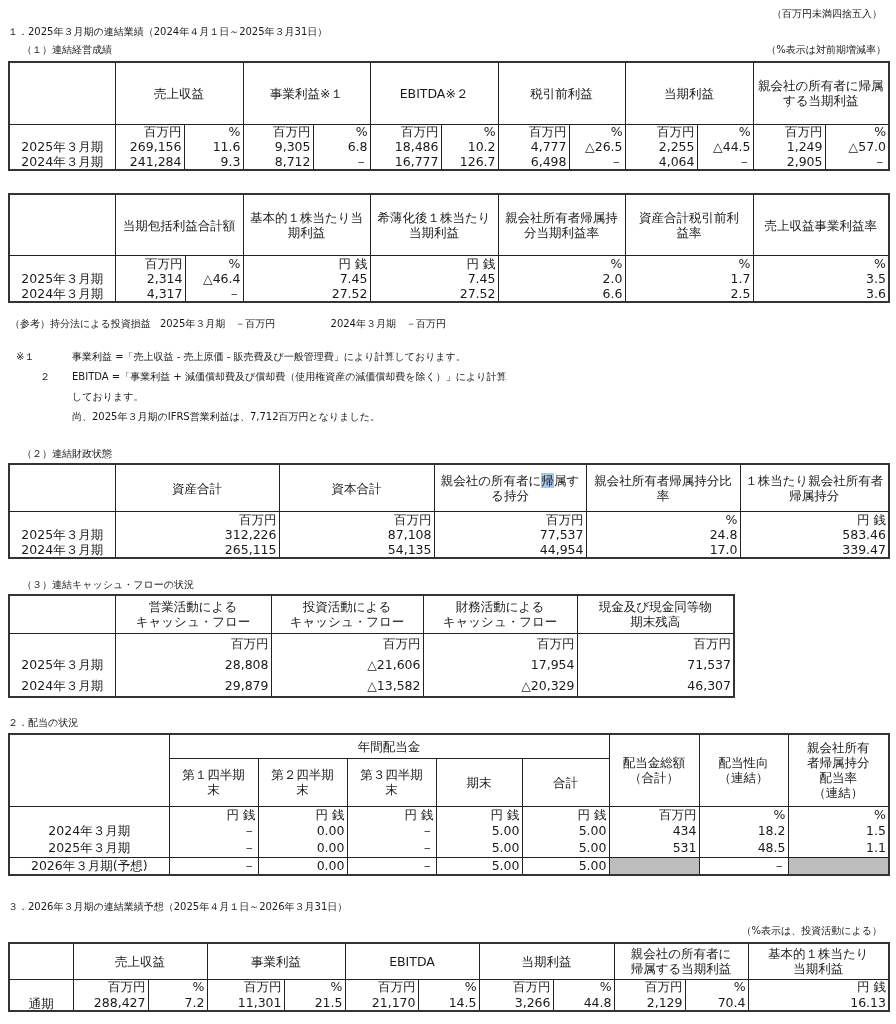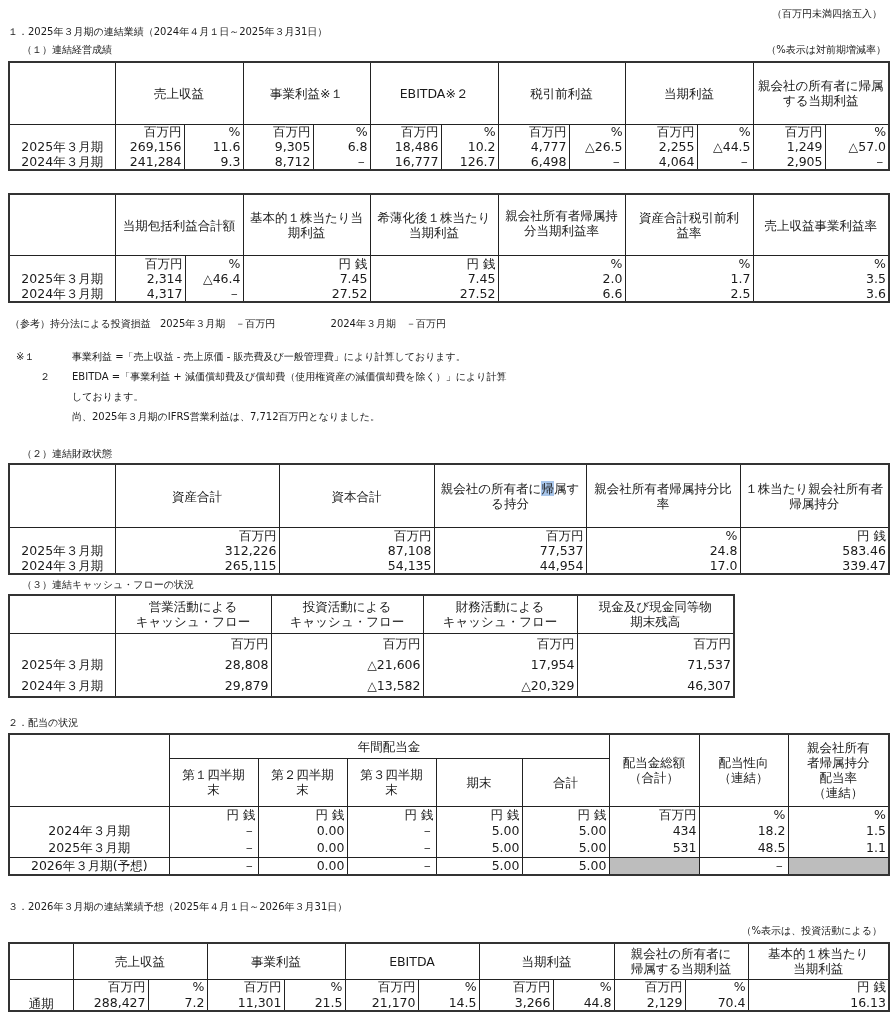--- a/index.html
+++ b/index.html
@@ -117,21 +117,21 @@
     <col style="width:127px">
     <col style="width:128px">
     <col style="width:136px">
   </colgroup>
   <tbody>
       <tr class="hdr" style="height:58px;">
     <td></td>
     <td colspan="2" style="padding:0 6px;">当期包括利益合計額</td>
     <td style="padding:0 6px;">基本的１株当たり当期利益</td>
     <td style="padding:0 6px;">希薄化後１株当たり当期利益</td>
-    <td style="padding:15px 6px;font-family:Liberation Mono, monospace;">親会社所有者帰属持分当期利益率</td>
+    <td style="padding:15px 6px;">親会社所有者帰属持分当期利益率</td>
     <td style="padding:0 10px;">資産合計税引前利益率</td>
     <td style="padding:0 8px;">売上収益事業利益率</td>
   </tr>
   <tr style="height:15px;">
     <td></td>
     <td class="r">百万円</td>
     <td class="r">%</td>
     <td class="r">円 銭</td>
     <td class="r">円 銭</td>
     <td class="r">%</td>
@@ -184,21 +184,21 @@
     <col style="width:154px">
     <col style="width:149px">
   </colgroup>
   <tbody>
       <tr class="hdr" style="height:38px;">
     <td></td>
     <td>資産合計</td>
     <td>資本合計</td>
     <td style="padding:0 4px;"><span>親会社の所有者に</span><span class="sel">帰</span><span>属する持分</span></td>
     <td style="padding:0 4px;">親会社所有者帰属持分比率</td>
-    <td style="padding:16px 4px;">１株当たり親会社所有者帰属持分</td>
+    <td style="padding:8px 4px;">１株当たり親会社所有者帰属持分</td>
   </tr>
   <tr style="height:15px;">
     <td></td>
     <td class="r">百万円</td>
     <td class="r">百万円</td>
     <td class="r">百万円</td>
     <td class="r">%</td>
     <td class="r">円 銭</td>
   </tr>
   <tr style="height:15px;">

